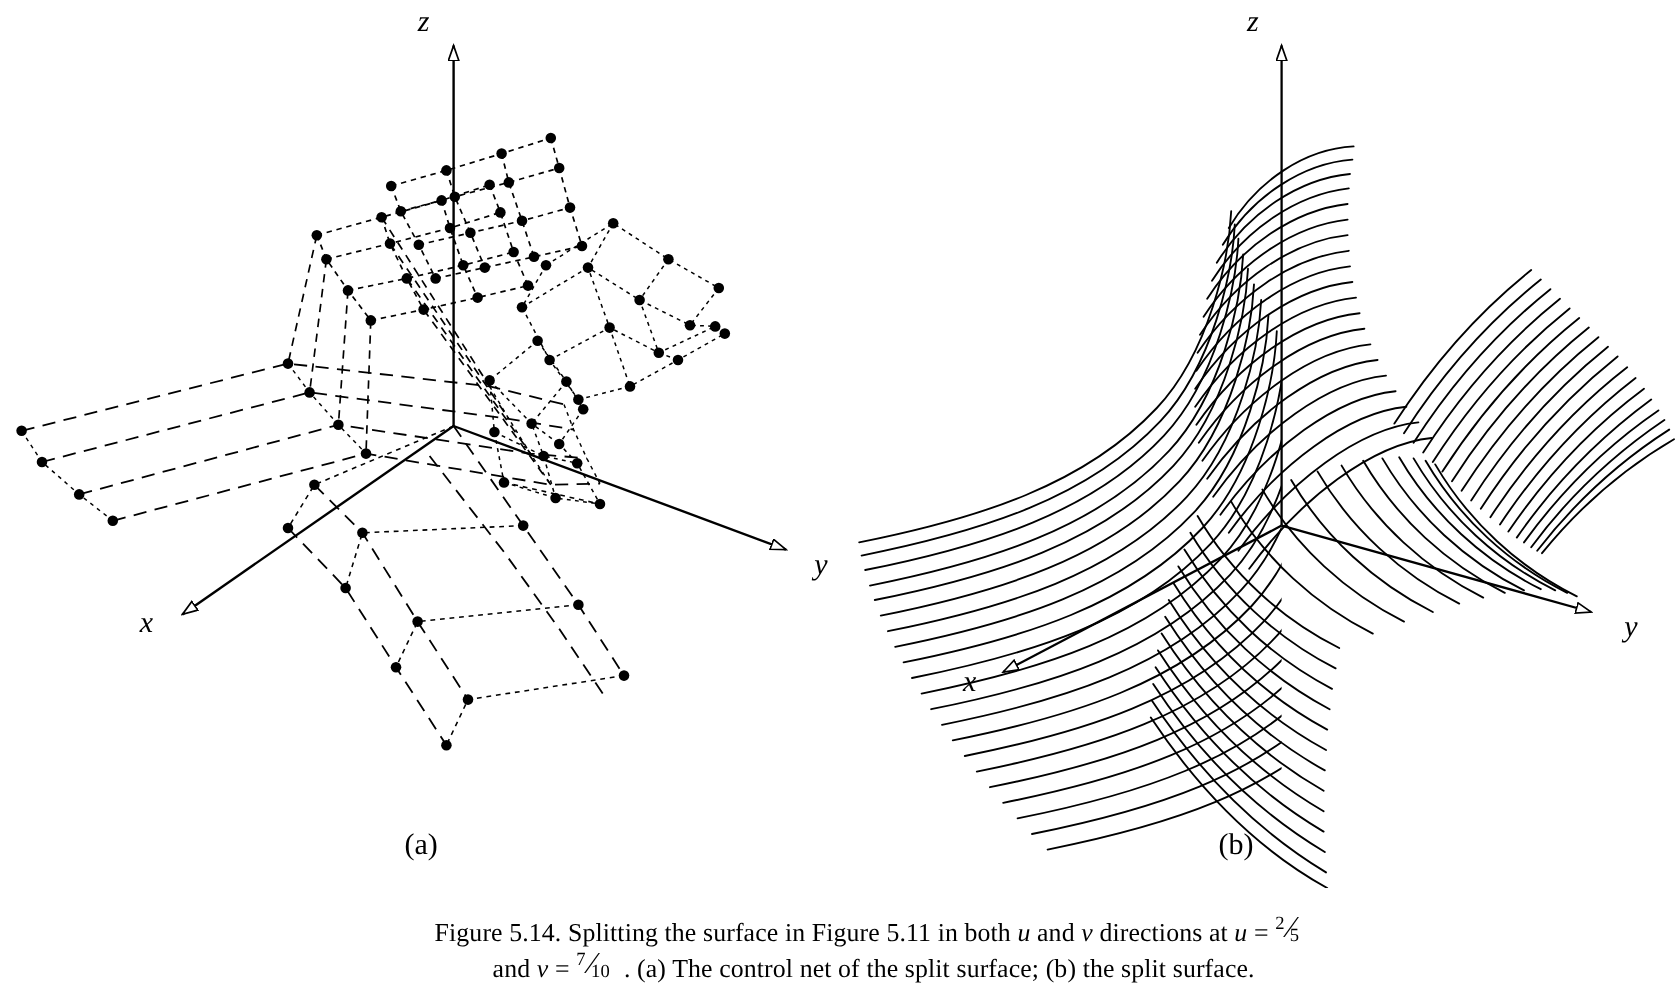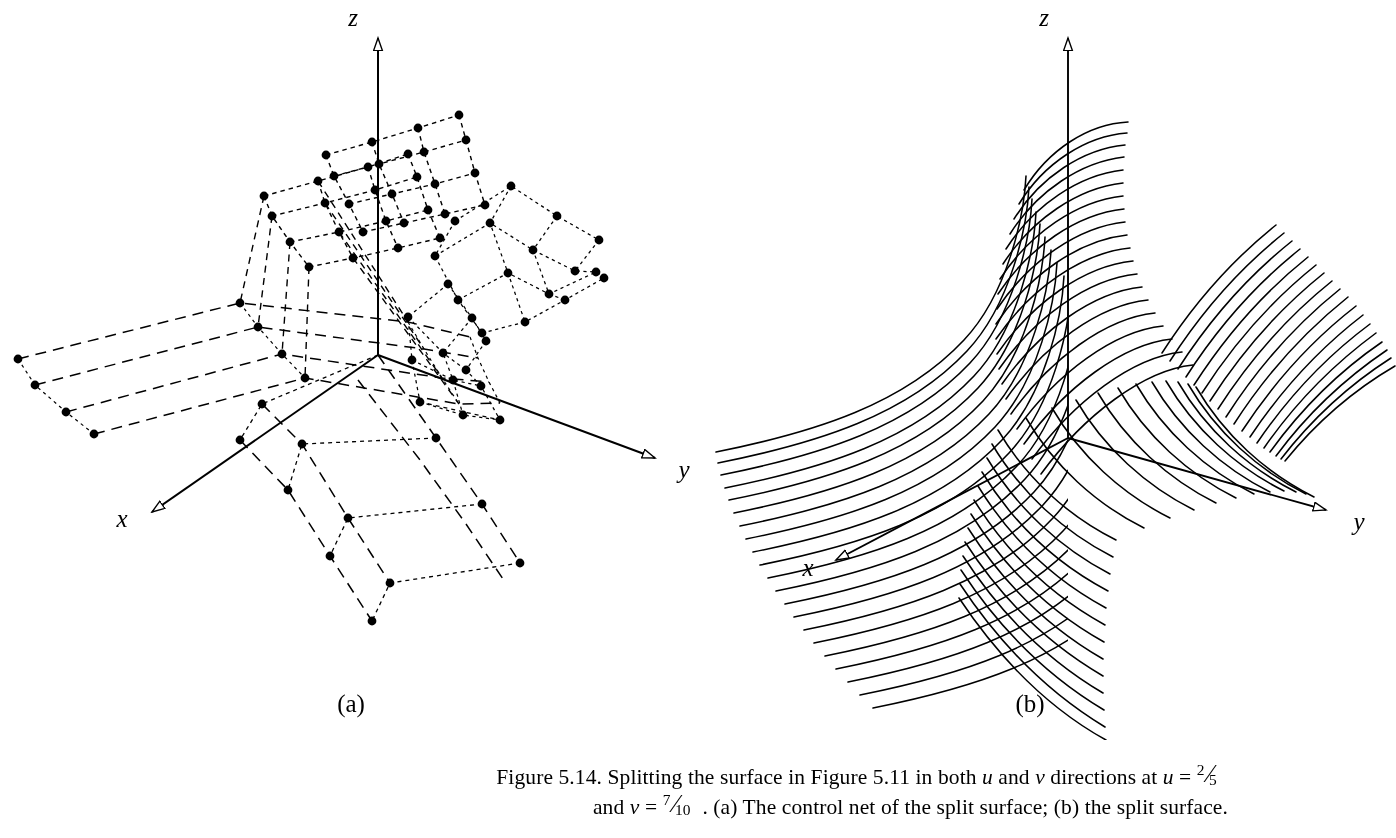--- a/index.html
+++ b/index.html
@@ -3,21 +3,21 @@
 <meta charset="utf-8">
 <style>
   html,body{margin:0;padding:0;background:#fff;}
   body{width:1396px;height:838px;font-family:"Liberation Serif",serif;color:#000;overflow:hidden;}
   #figure{position:relative;width:1396px;height:838px;}
   svg{display:block;position:absolute;top:0;left:0;}
   .axis-label{font-family:"Liberation Serif",serif;font-style:italic;font-size:25px;}
   .sub-label{font-family:"Liberation Serif",serif;font-size:25px;}
   #caption{position:absolute;left:228px;top:762px;width:1000px;
            font-family:"Liberation Serif",serif;font-size:21.5px;line-height:30px;
-           text-align:right;letter-spacing:.1px;}
+           text-align:center;letter-spacing:.1px;}
   .it{font-style:italic;}
   .frac{display:inline-block;position:relative;width:1.45em;height:1em;vertical-align:baseline;}
   .frac .num{position:absolute;left:0;top:-.46em;font-size:.72em;}
   .frac .sol{position:absolute;left:.44em;top:-.16em;font-size:1.18em;}
   .frac .den{position:absolute;left:.78em;top:.14em;font-size:.72em;}
   .frac.w2{width:1.85em;}
   .frac.w2 .den{left:.80em;}
 </style>
 </head>
 <body>

